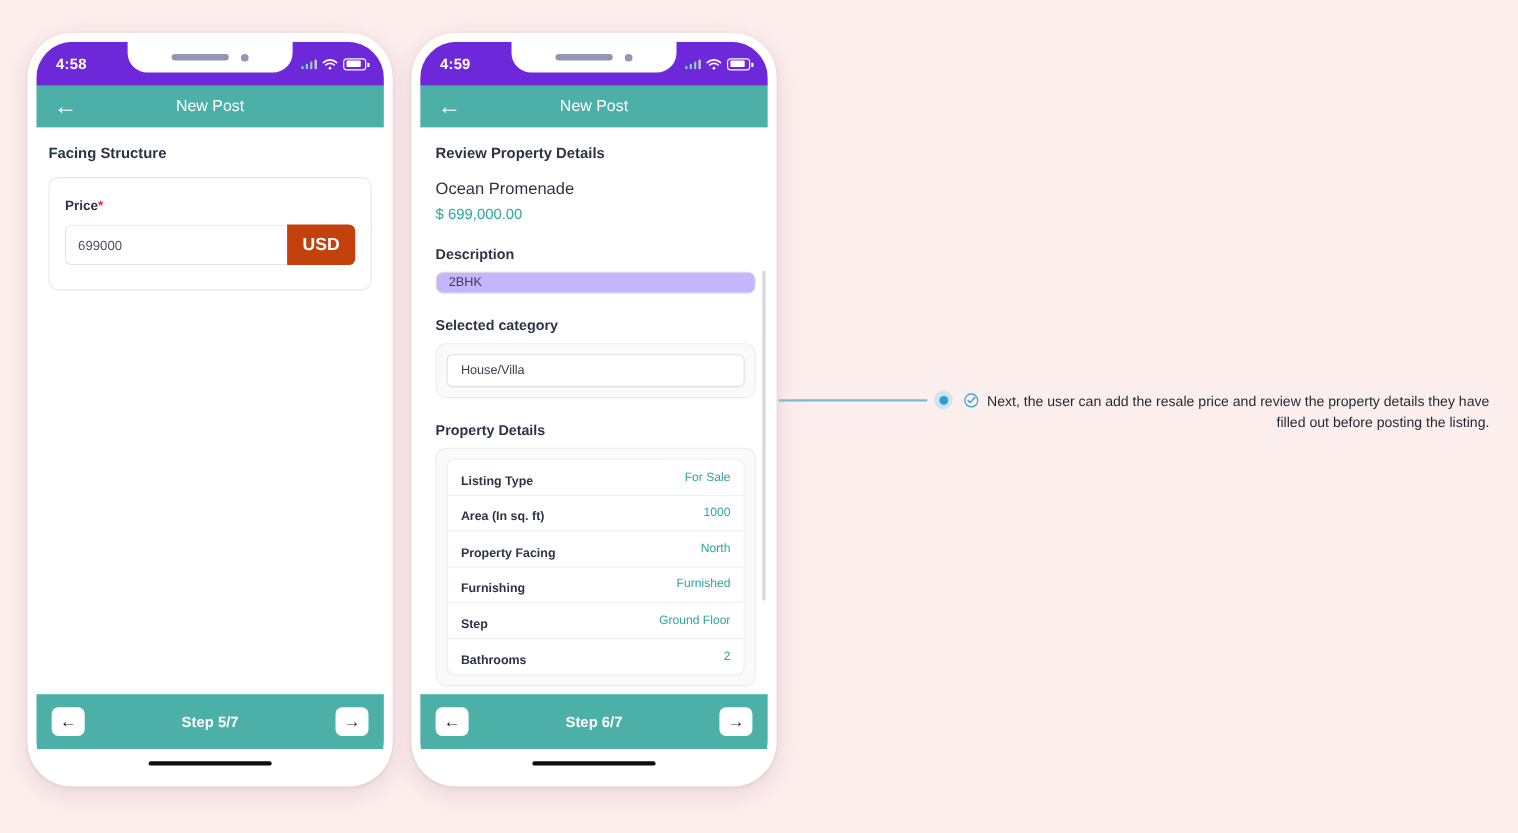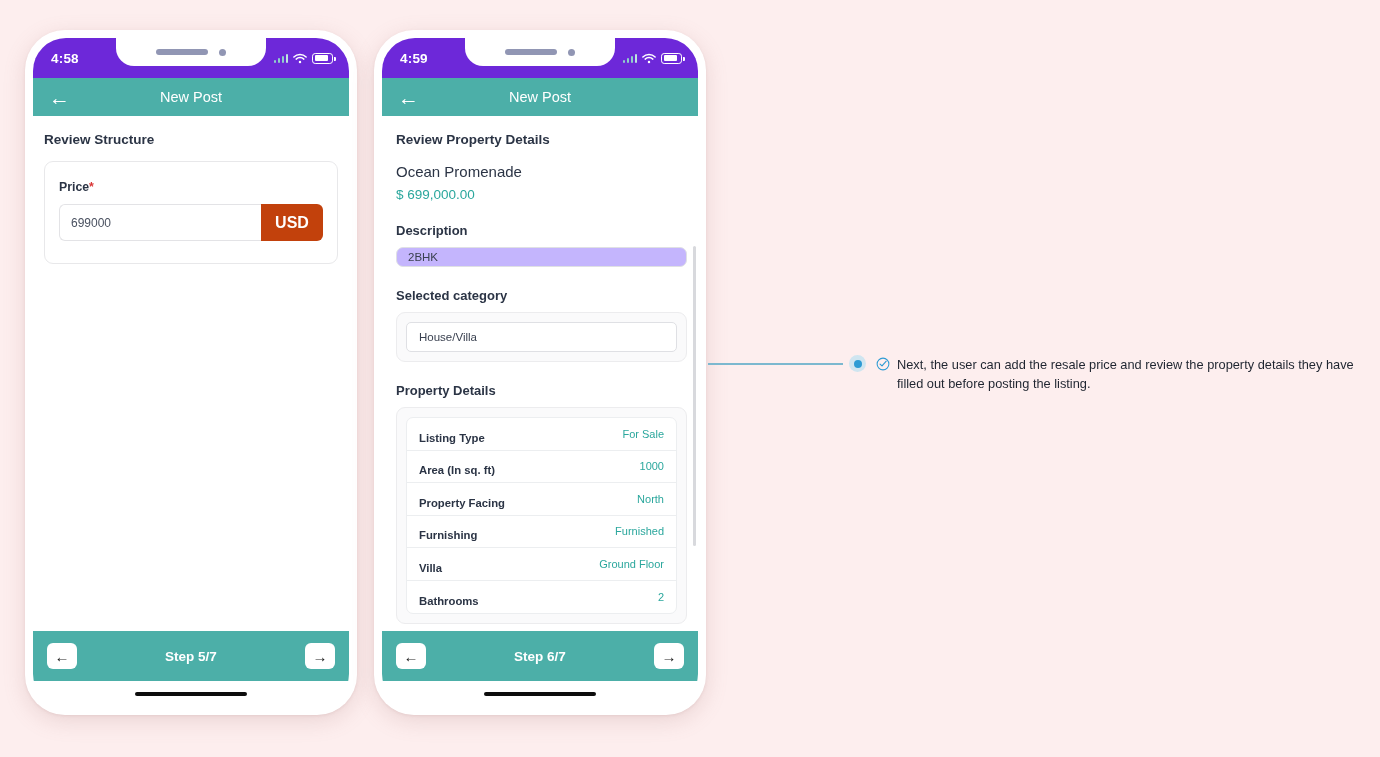--- a/index.html
+++ b/index.html
@@ -321,20 +321,21 @@
     width: 8px; height: 8px; border-radius: 50%;
     background: #2d9bd4; display:block;
   }
   .anno-body {
     position: absolute;
     left: 876px; top: 355px;
     width: 478px;
     display: flex;
     gap: 7px;
     align-items: flex-start;
+    text-align: right;
   }
   .anno-check { flex: 0 0 auto; margin-top: 2px; }
   .anno-text {
     font-size: 12.8px;
     line-height: 1.52;
     color: #1f2530;
   }
 </style>
 </head>
 <body>
@@ -367,21 +368,21 @@
             </span>
         </div>
       </div>
 
       <div class="appbar">
         <span class="appbar-back">←</span>
         <span class="appbar-title">New Post</span>
       </div>
 
       <div class="screen-body">
-        <div class="section-title">Review Structure</div>
+        <div class="section-title">Facing Structure</div>
 
         <div class="card">
           <div class="field-label">
             <span>Price</span><span class="req">*</span>
           </div>
           <div class="price-row">
             <input class="price-input" type="text" value="699000" style="">
             <button class="usd-btn">USD</button>
           </div>
         </div>
@@ -459,21 +460,21 @@
               </div>
               <div class="det-row">
                 <span class="det-k">Property Facing</span>
                 <span class="det-v">North</span>
               </div>
               <div class="det-row">
                 <span class="det-k">Furnishing</span>
                 <span class="det-v">Furnished</span>
               </div>
               <div class="det-row">
-                <span class="det-k">Villa</span>
+                <span class="det-k">Step</span>
                 <span class="det-v">Ground Floor</span>
               </div>
               <div class="det-row">
                 <span class="det-k">Bathrooms</span>
                 <span class="det-v">2</span>
               </div>
             </div>
           </div>
         </div>
         <div class="scroll-track"></div>

